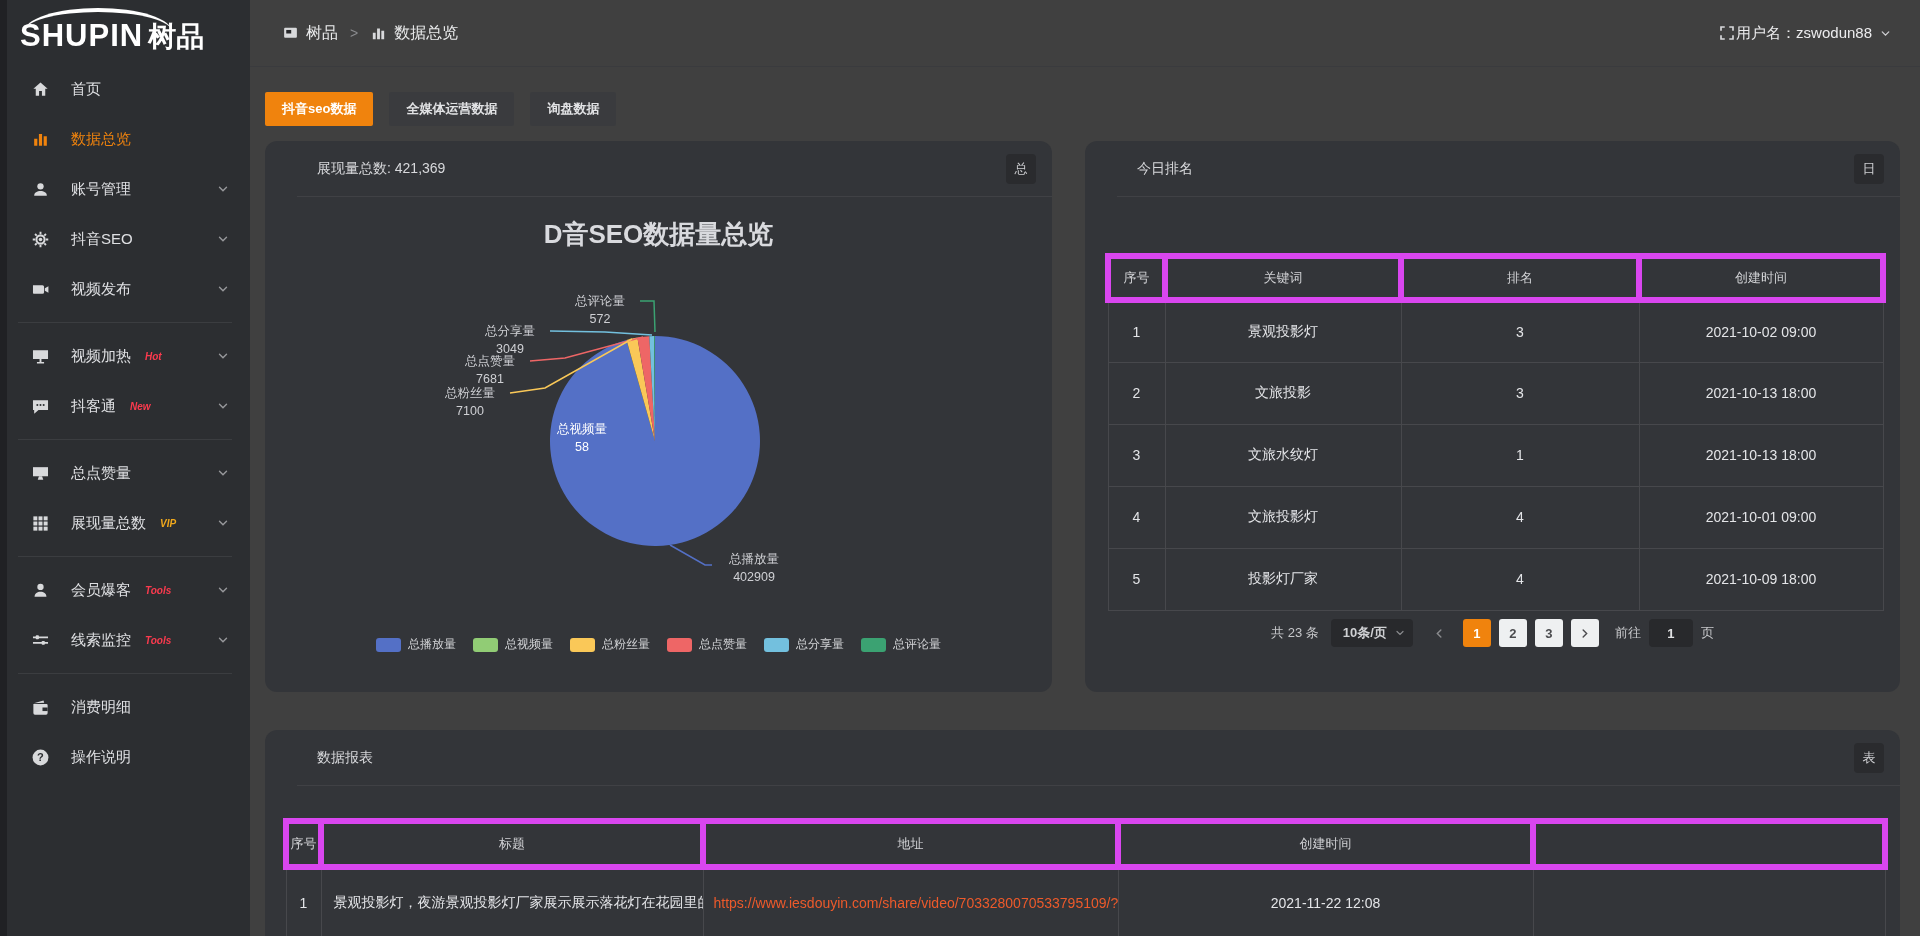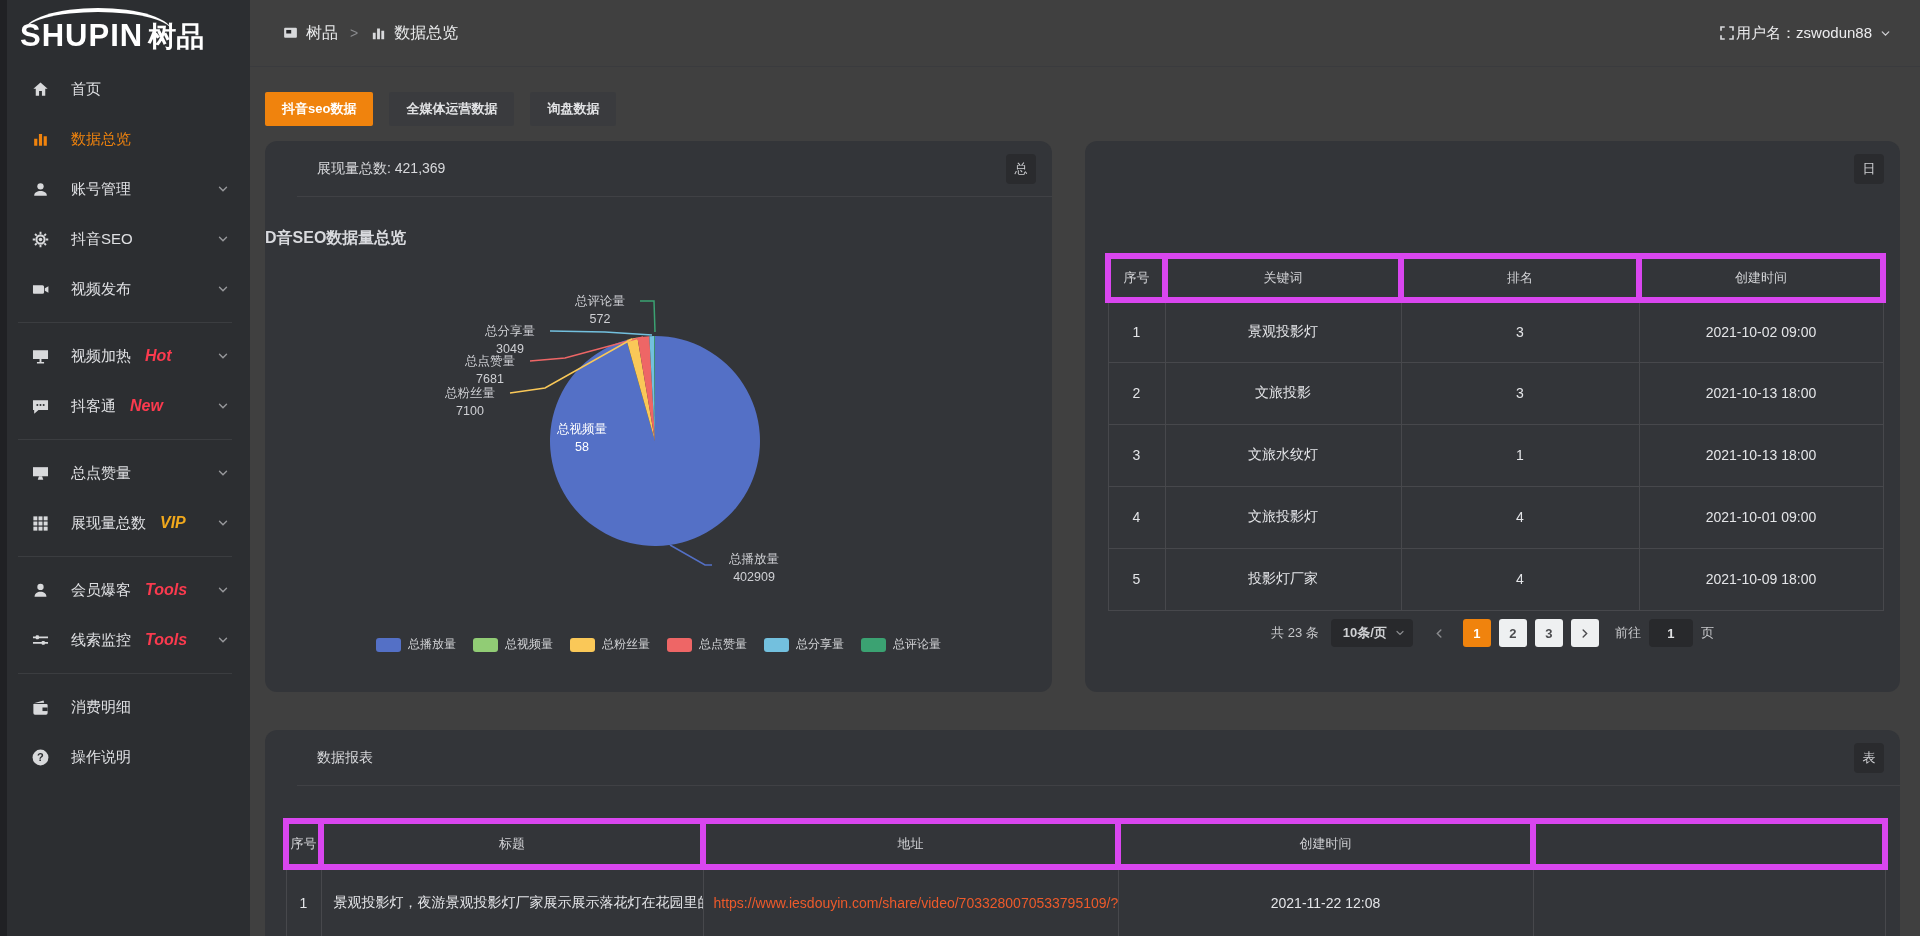--- a/index.html
+++ b/index.html
@@ -12,21 +12,21 @@
   .logo { position:absolute; left:20px; top:6px; width:214px; height:56px; }
   .logo-arc { position:absolute; left:4px; top:2px; width:148px; height:24px; border-top:4px solid #fff; border-radius:50% 50% 0 0 / 100% 100% 0 0; }
   .logo-text { position:absolute; left:0; top:12px; display:flex; align-items:baseline; white-space:nowrap; }
   .logo-en { font-size:31px; font-weight:800; letter-spacing:1px; color:#fff; }
   .logo-cn { font-size:28px; font-weight:800; color:#fff; margin-left:5px; }
   .nav { position:absolute; top:64px; left:0; right:0; }
   .nav-item { position:relative; height:50px; display:flex; align-items:center; padding-left:31px; font-size:15px; color:#dfe0e3; cursor:pointer; }
   .nav-item .ico { width:19px; height:19px; margin-right:21px; color:#d8d9db; display:inline-flex; flex:none; }
   .ico svg { width:100%; height:100%; display:block; }
   .nav-item.active, .nav-item.active .ico { color:#f0830d; }
-  .badge { margin-left:14px; font-size:16px; font-style:italic; font-weight:bold; }
+  .badge { margin-left:14px; font-size:10px; font-style:italic; font-weight:bold; }
   .chev { position:absolute; right:20px; width:14px; height:14px; color:#97989b; display:inline-flex; }
   .nav-divider { height:1px; background:#3b3d40; margin:8px 18px; }
 
   
   .topbar { position:absolute; left:250px; top:0; width:1670px; height:67px; border-bottom:1px solid #3a3b3e; display:flex; align-items:center; }
   .breadcrumb { margin-left:32px; display:flex; align-items:center; font-size:16px; color:#eaebec; }
   .crumb { display:flex; align-items:center; gap:7px; cursor:pointer; }
   .crumb .ico { width:17px; height:17px; color:#d8d9db; display:inline-flex; }
   .bc-sep { color:#8a8b8e; font-size:14px; margin:0 12px; }
   .topbar-right { margin-left:auto; margin-right:28px; display:flex; align-items:center; font-size:15px; color:#ececee; }
@@ -42,21 +42,21 @@
   
   .panel { position:absolute; background:#333539; border-radius:12px;padding-left:32px; }
   .panel-chart  { left:265px;  top:141px; width:787px;  height:551px; }
   .panel-rank   { left:1085px; top:141px; width:815px;  height:551px; }
   .panel-report { left:265px;  top:730px; width:1635px; height:300px; }
   .panel-hd { height:56px; border-bottom:1px solid #404145; display:flex; align-items:center; padding:0 20px; font-size:14px; color:#d8d9dc; }
   .corner-btn { position:absolute; right:16px; top:13px; width:30px; height:30px; background:#2a2b2e; border-radius:4px; color:#cfd0d3; font-size:13px; display:flex; align-items:center; justify-content:center; cursor:pointer; }
 
   
   .chart-body { position:absolute; left:0; top:57px; width:787px; height:494px; }
-  .chart-title { position:absolute; left:0; right:0; top:30px; text-align:left; font-size:16px; font-weight:bold; color:#d9dade; }
+  .chart-title { position:absolute; left:0; right:0; top:19px; text-align:center; font-size:26px; font-weight:bold; color:#d9dade; }
   #pie-svg { position:absolute; left:0; top:0; width:787px; height:494px; }
   .pl { position:absolute; width:80px; text-align:center; font-size:12.5px; line-height:18px; color:#cfd0d4; }
   .pl.inside { color:#fff; }
   .legend { position:absolute; left:0; right:0; top:438px; display:flex; justify-content:center; align-items:center; gap:17px; }
   .lg-item { display:flex; align-items:center; gap:7px; font-size:12px; color:#d3d4d7; cursor:pointer; }
   .lg-swatch { width:25px; height:14px; border-radius:3px; }
 
   
   table { border-collapse:collapse; table-layout:fixed; }
   th { font-weight:normal; font-size:13px; color:#d2d3d6; border:6px solid #d946ef; }
@@ -435,20 +435,21 @@
 
           <span class="lg-item">
             <span class="lg-swatch" style="background: rgb(59, 162, 114);"></span>
             <span>总评论量</span>
           </span>
         </div>
     </div>
   </section>
 
   <section class="panel panel-rank">
+    <div class="panel-hd">今日排名</div>
     <div class="corner-btn">日</div>
     <table class="rank-table">
       <colgroup>
           <col style="width:57px">
           <col style="width:236px">
           <col style="width:238px">
           <col style="width:244px">
         </colgroup>
       <thead>
         <tr>

